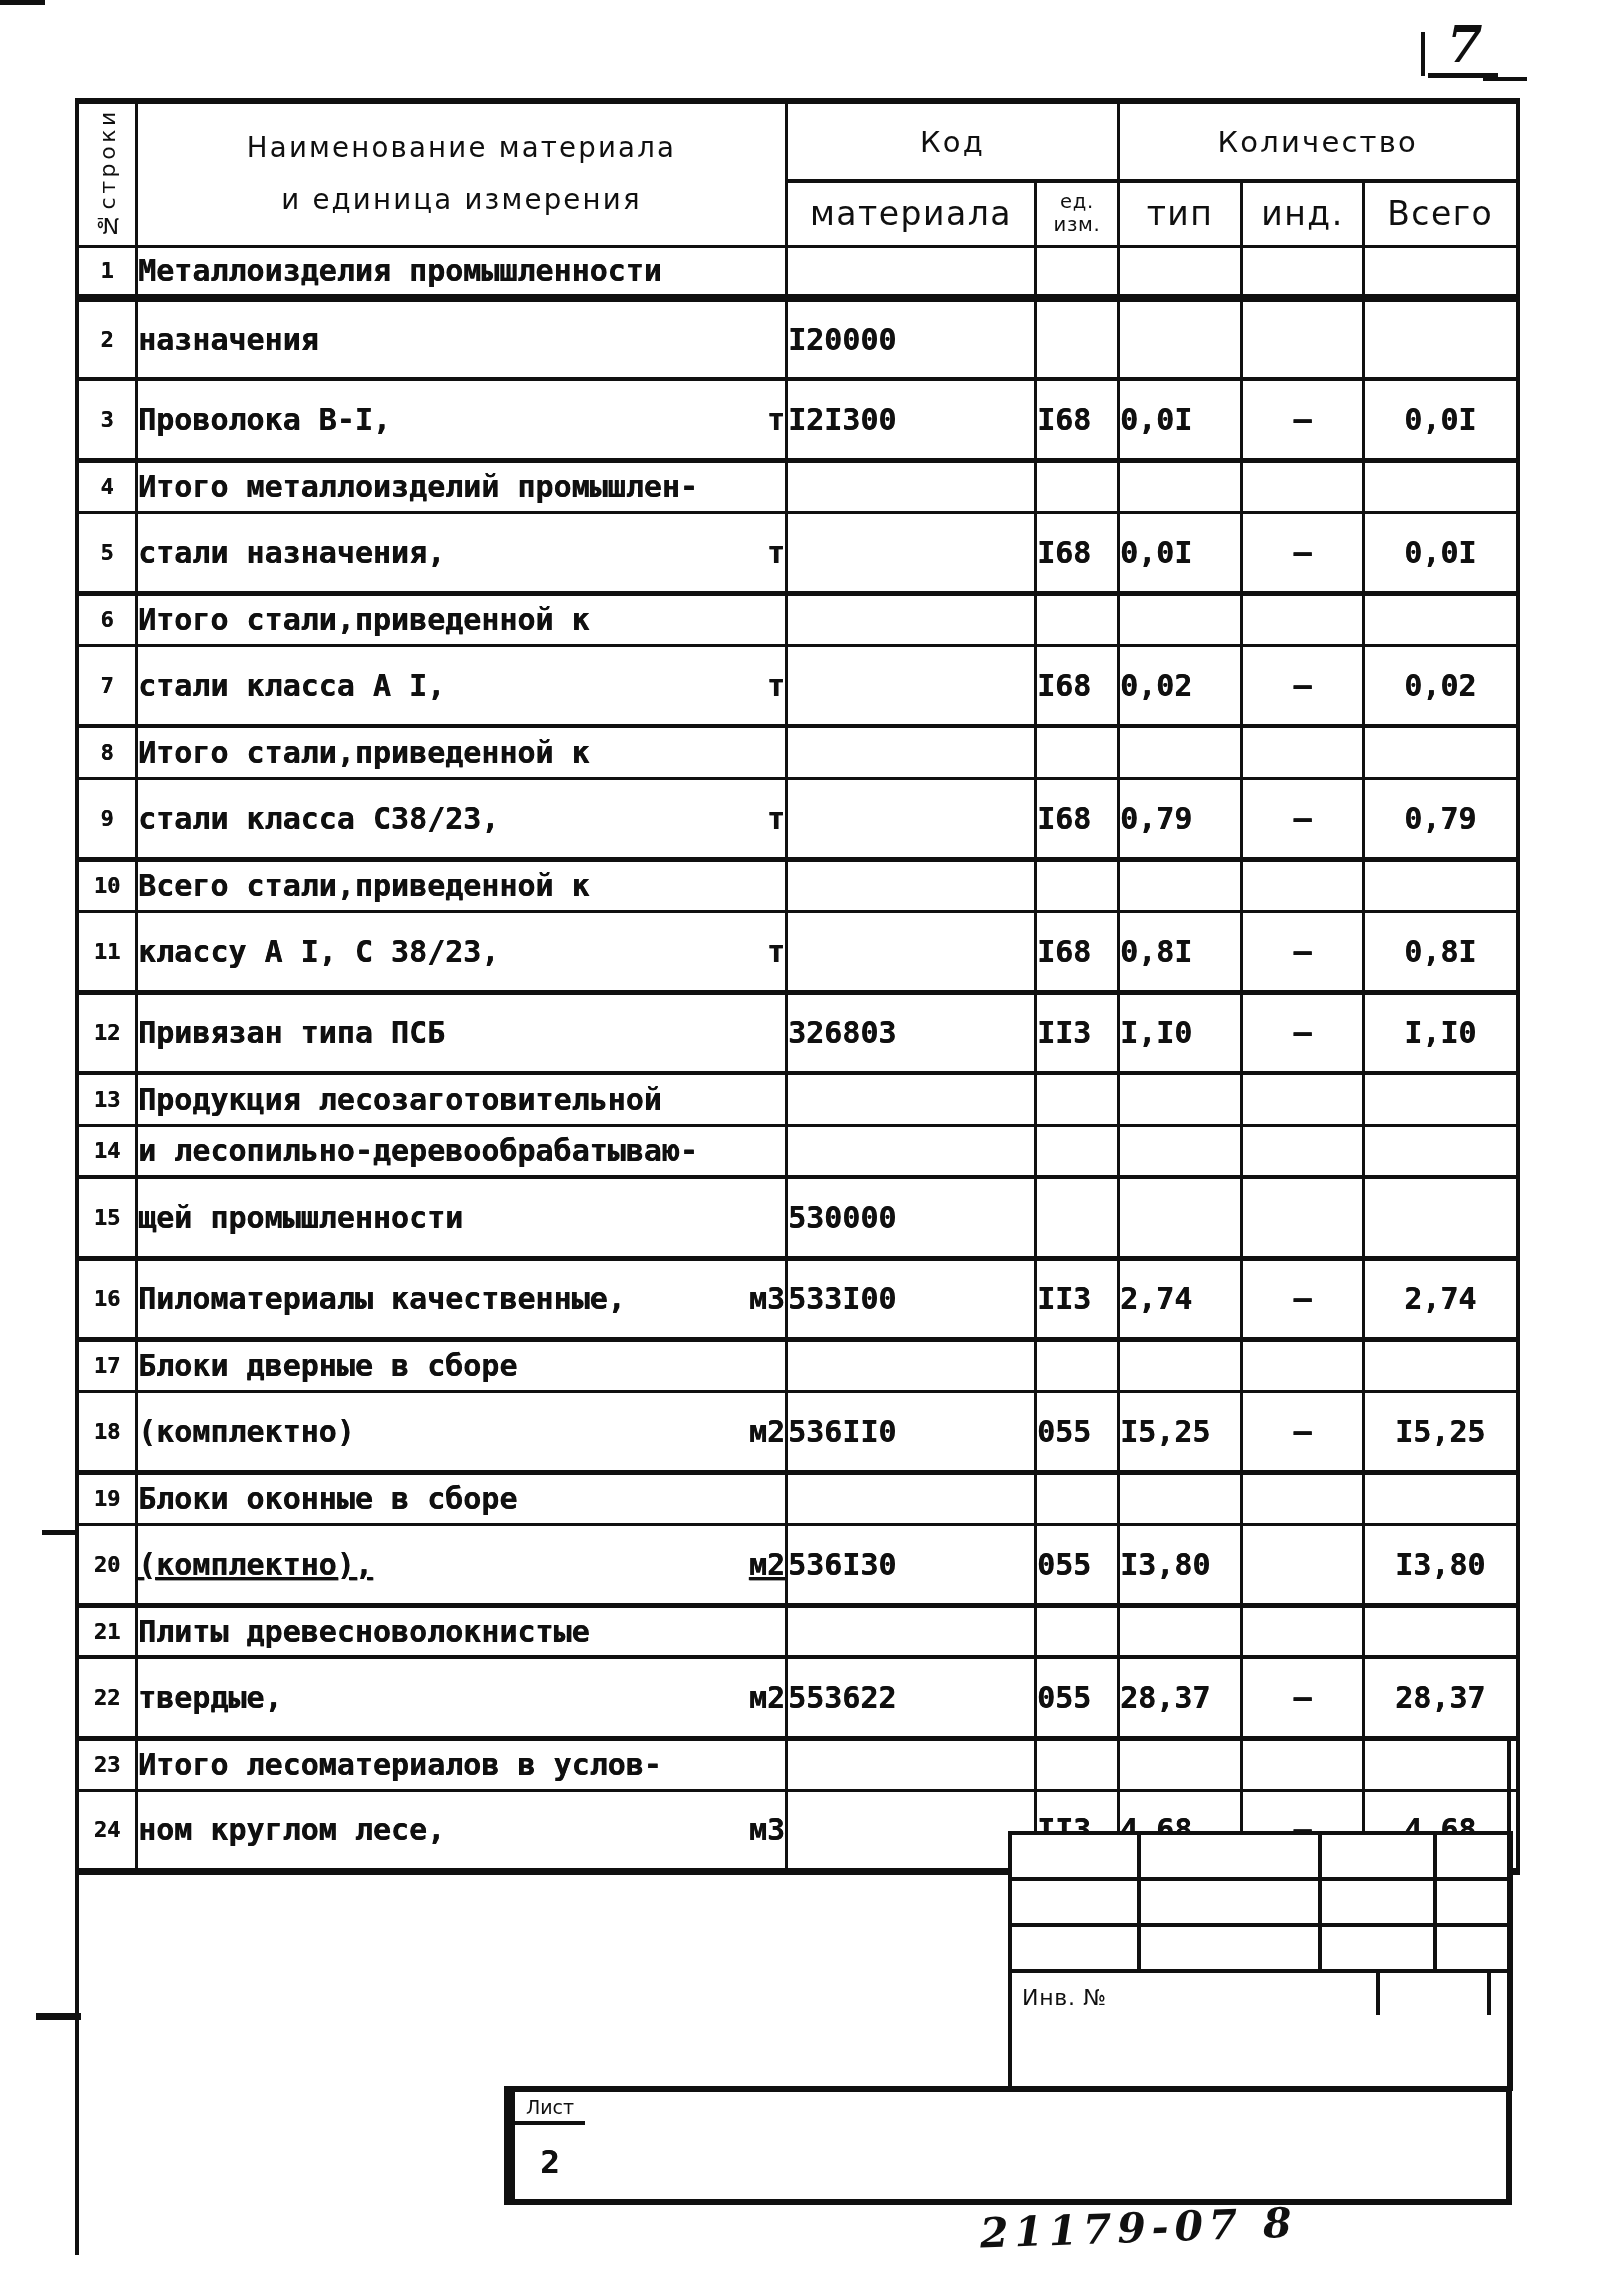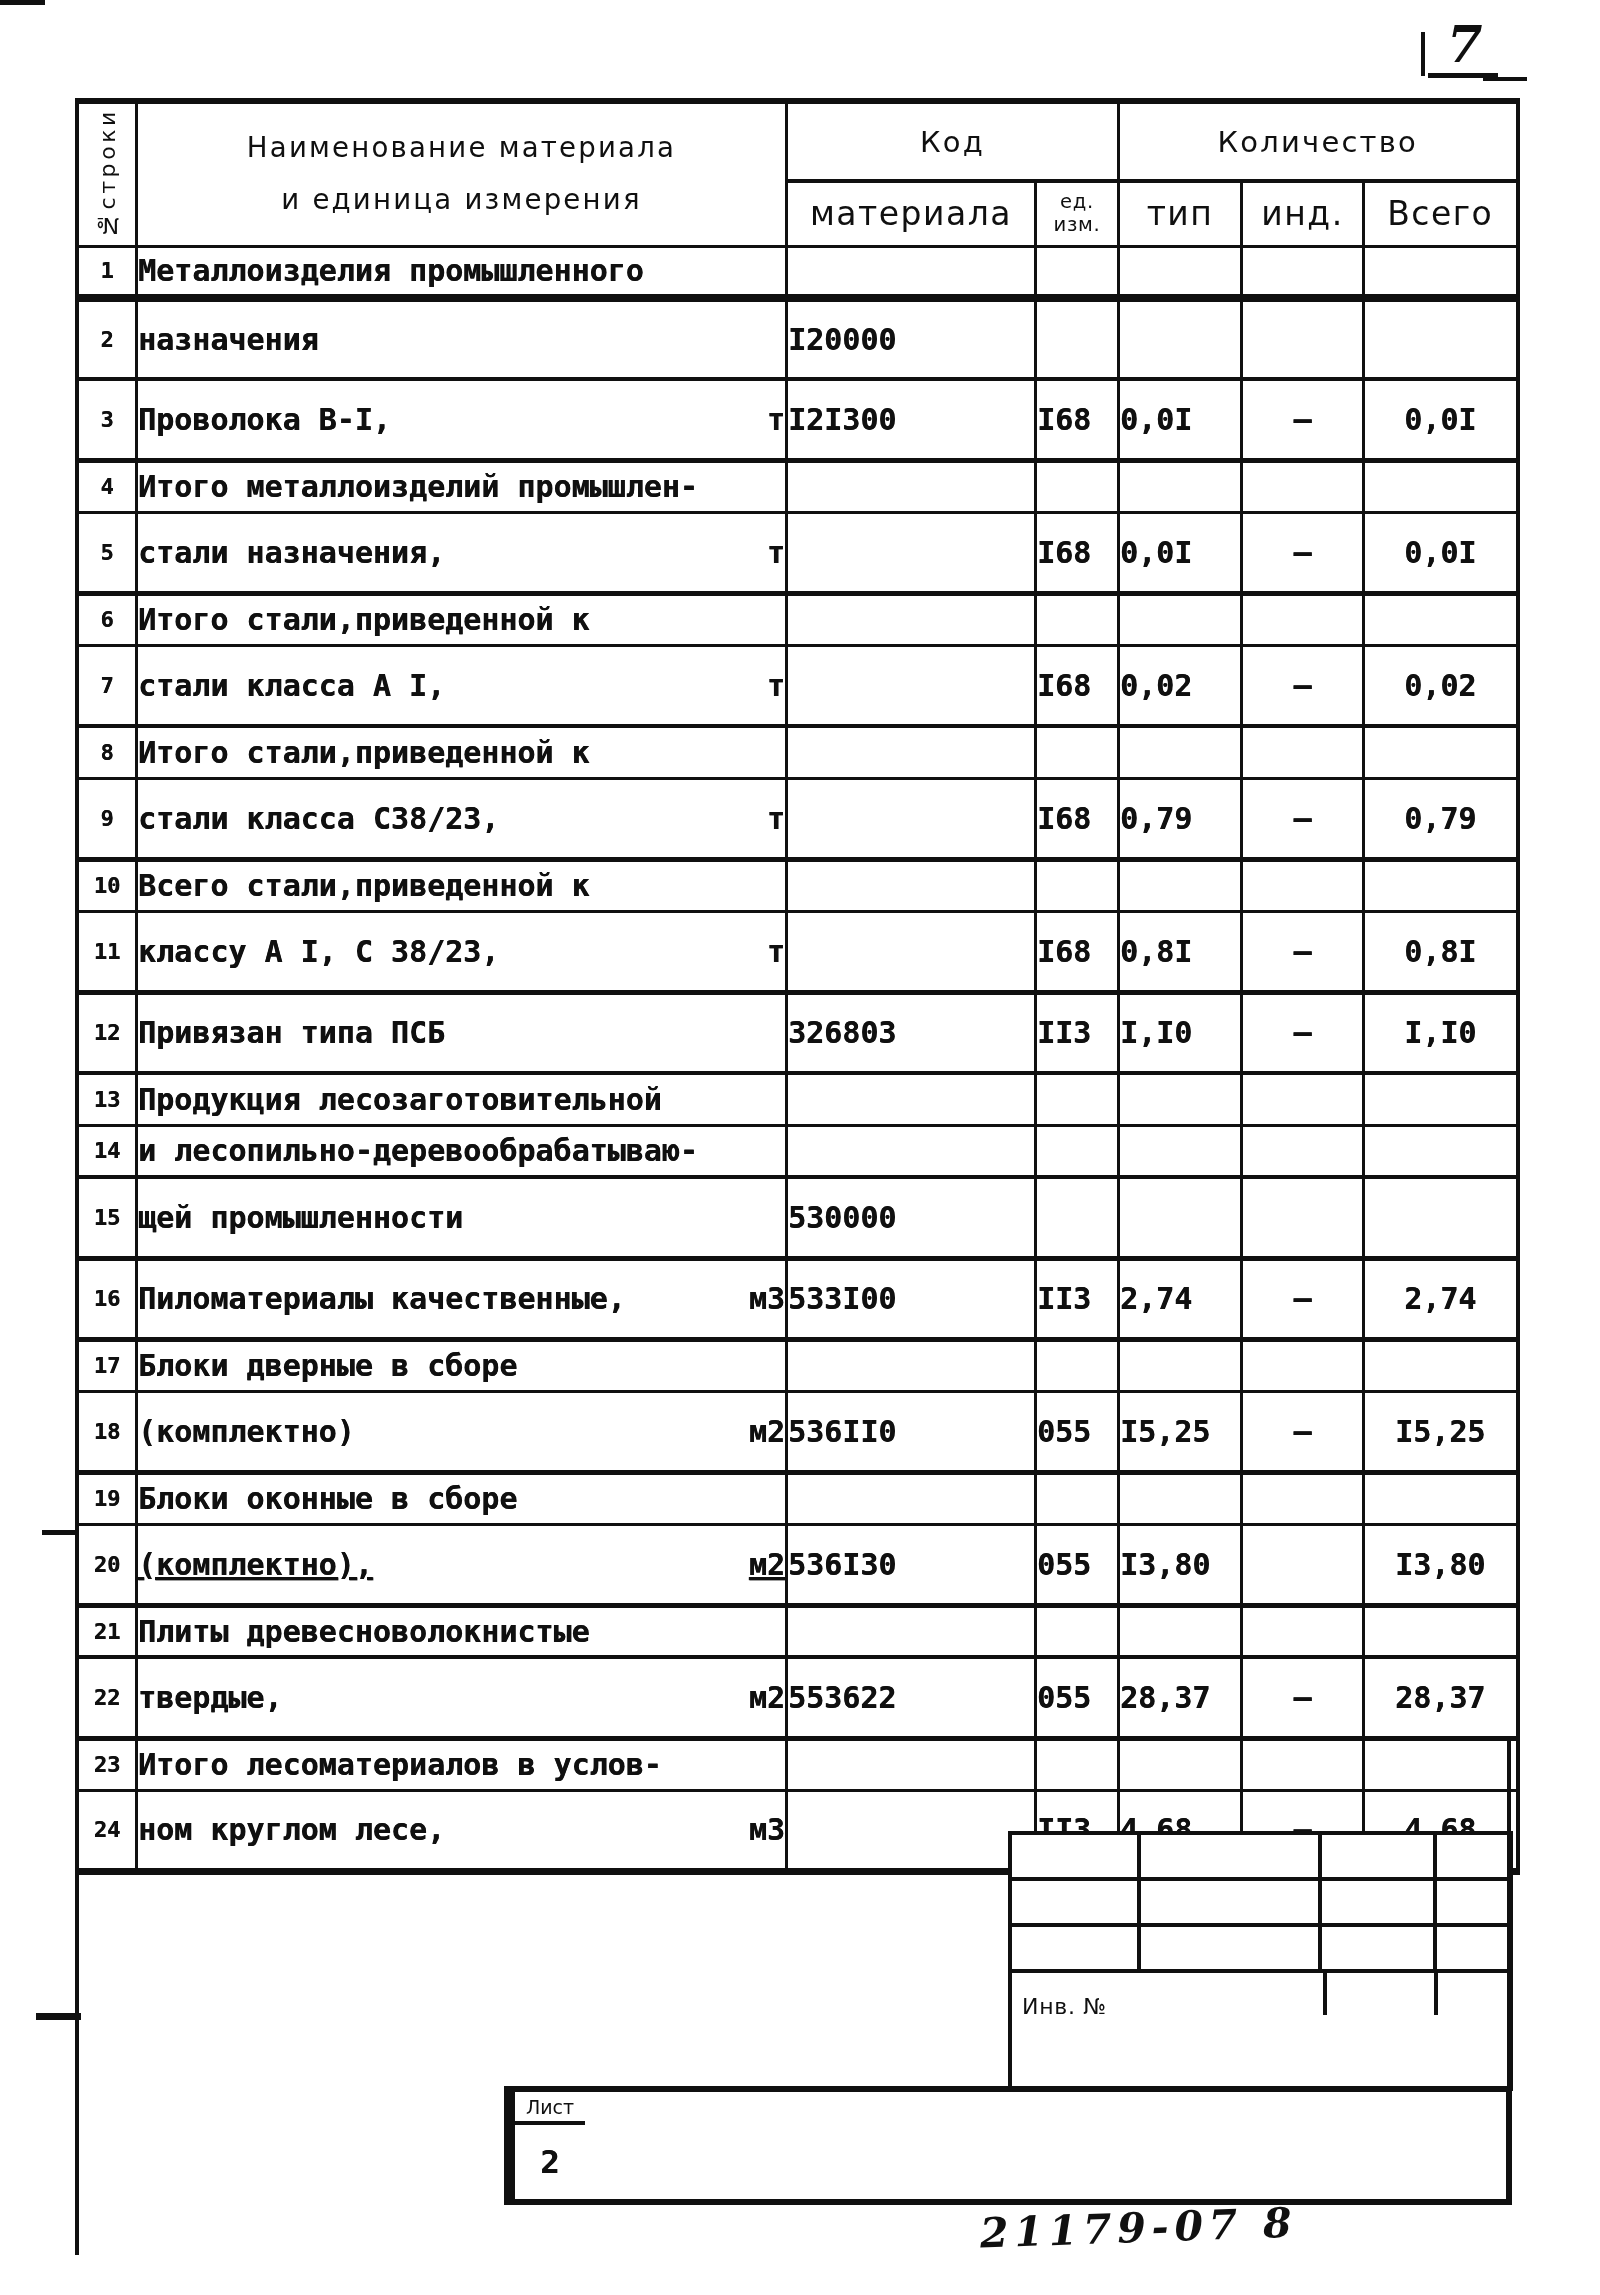--- a/index.html
+++ b/index.html
@@ -49,21 +49,21 @@
   .stamp{position:absolute;left:1008px;top:1831px;width:505px;height:260px;
          border:4.4px solid #101010;box-sizing:border-box;background:#fff;}
   .stamp-top{height:70px;border-bottom:4.4px solid #101010;box-sizing:border-box;
              padding:7.3px 10px;font-size:22px;letter-spacing:0.7px;}
   .srow{display:flex;height:46px;border-bottom:4.4px solid #101010;box-sizing:border-box;}
   .sc1{width:129px;border-right:4.4px solid #101010;box-sizing:border-box;}
   .sc2{width:181px;border-right:4.4px solid #101010;box-sizing:border-box;}
   .sc3{width:115px;border-right:4.4px solid #101010;box-sizing:border-box;}
   .sc4{flex:1;}
   .inv-row{display:flex;height:42px;}
-  .inv-label{width:311px;padding:21px 10px;font-size:22px;box-sizing:border-box;letter-spacing:0.7px;}
+  .inv-label{width:364px;padding:12px 10px;font-size:22px;box-sizing:border-box;letter-spacing:0.7px;}
   .inv-c2{width:115px;border-left:4.4px solid #101010;border-right:4.4px solid #101010;box-sizing:border-box;}
   .inv-c3{flex:1;}
 
   
   .titleblock{position:absolute;left:504px;top:2086px;width:1008px;height:119px;
               border:6.5px solid #101010;box-sizing:border-box;display:flex;background:#fff;}
   .tb-main{flex:1;display:flex;align-items:center;justify-content:space-between;
            padding:0 32px 0 46px;}
   .tb-doc{font-size:42px;letter-spacing:3.6px;transform:rotate(-1deg);}
   .tb-code{font-size:29px;letter-spacing:1.5px;}
@@ -119,21 +119,21 @@
         <th class="h-sub">тип</th>
         <th class="h-sub">инд.</th>
         <th class="h-sub">Всего</th>
       </tr>
     </thead>
     <tbody>
         <tr style="height: 52px;">
           <td class="c-num tw" style="border-bottom-width: 8.7px;">1</td>
           <td class="c-name" style="border-bottom-width: 8.7px;">
             <div class="name-flex">
-              <span class="nm tw">Металлоизделия промышленного</span>
+              <span class="nm tw">Металлоизделия промышленности</span>
               <span class="un tw"></span>
             </div>
           </td>
           <td class="c-code tw" style="border-bottom-width: 8.7px;"></td>
           <td class="c-ed tw" style="border-bottom-width: 8.7px;"></td>
           <td class="c-tip tw" style="border-bottom-width: 8.7px;"></td>
           <td class="c-ind tw" style="border-bottom-width: 8.7px;"></td>
           <td class="c-total tw" style="border-bottom-width: 8.7px;"></td>
         </tr>
         <tr style="height: 81px;">

